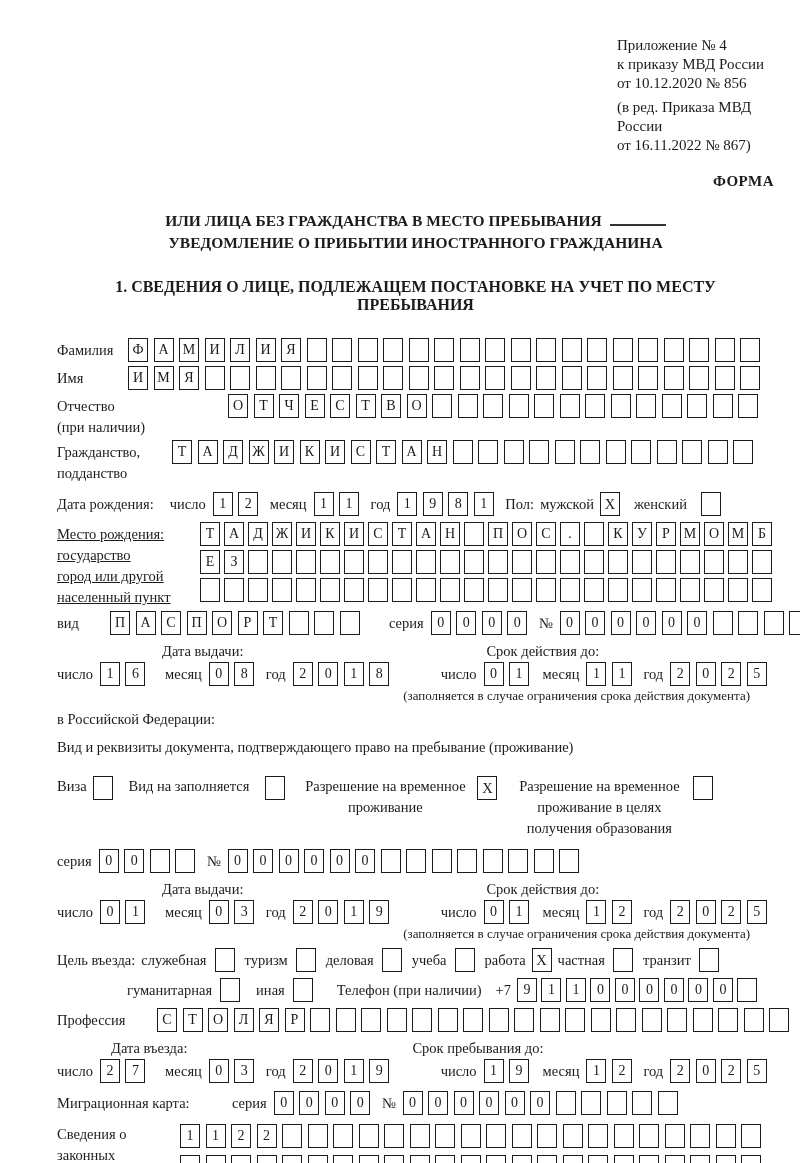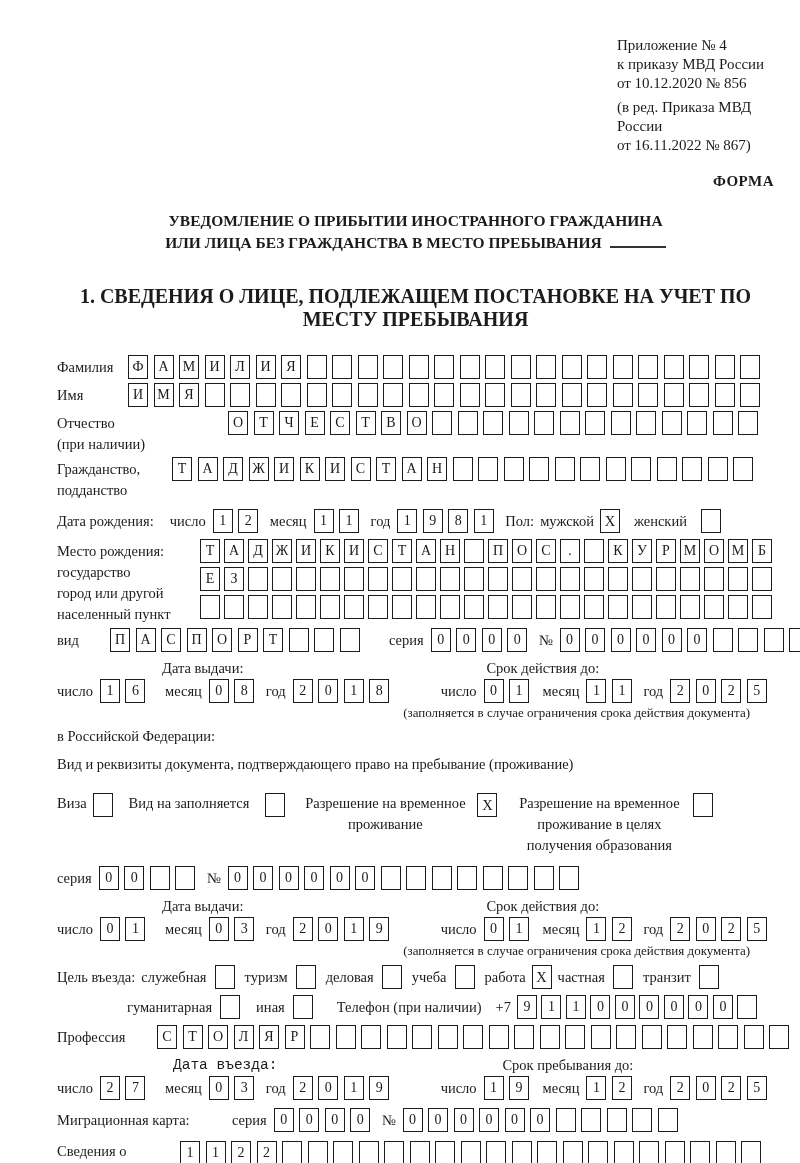--- a/index.html
+++ b/index.html
@@ -10,27 +10,27 @@
     padding:0;box-sizing:border-box;
   }
   .inner{padding:36px 26px 0 57px;}
   
   .appx{margin-left:560px;font-size:15px;line-height:19px;}
   .appx .gap{margin-top:5px;}
   .forma{text-align:right;font-weight:bold;font-size:15px;margin-top:18px;letter-spacing:.5px;}
   
   .title{text-align:center;font-weight:bold;font-size:15.5px;line-height:22px;margin-top:20px;}
   .blank-line{display:inline-block;width:56px;border-bottom:2px solid #333;margin-left:8px;vertical-align:baseline;}
-  .sec1{text-align:center;font-weight:bold;font-size:20px;margin-top:31px;}
+  .sec1{text-align:center;font-weight:bold;font-size:16px;margin-top:24px;}
   
   .row{display:flex;align-items:flex-start;}
   .row.vc{align-items:center;}
   .lbl{font-size:14.5px;line-height:21px;padding-top:2px;flex:none;}
   .lbl div{line-height:21px;}
-  .w71{width:71px;} .w171{width:171px;} .w115{width:115px;} .w143{width:143px;}
+  .w71{width:71px;} .w171{width:171px;} .w115{width:115px;} .w143{width:143px;text-decoration:underline;}
   .w53{width:53px;} .w100{width:100px;} .w123{width:123px;}
   
   .cells{display:flex;flex:none;}
   .cell{
     flex:none;width:20px;height:24px;box-sizing:border-box;
     border:1.7px solid #1c1c1c;margin-right:5.5px;
     display:flex;align-items:center;justify-content:center;
     font-size:14px;line-height:1;background:#fff;
   }
   .tight .cell{margin-right:4px;}
@@ -64,22 +64,22 @@
       <div>Приложение № 4</div>
       <div>к приказу МВД России</div>
       <div>от 10.12.2020 № 856</div>
       <div class="gap">(в ред. Приказа МВД России</div>
       <div>от 16.11.2022 № 867)</div>
     </div>
 
     <div class="forma">ФОРМА</div>
 
     <div class="title">
+      <div><span>ИЛИ ЛИЦА БЕЗ ГРАЖДАНСТВА В МЕСТО ПРЕБЫВАНИЯ</span><span class="blank-line"></span></div>
       <div>УВЕДОМЛЕНИЕ О ПРИБЫТИИ ИНОСТРАННОГО ГРАЖДАНИНА</div>
-      <div><span>ИЛИ ЛИЦА БЕЗ ГРАЖДАНСТВА В МЕСТО ПРЕБЫВАНИЯ</span><span class="blank-line"></span></div>
     </div>
 
     <div class="sec1">1. СВЕДЕНИЯ О ЛИЦЕ, ПОДЛЕЖАЩЕМ ПОСТАНОВКЕ НА УЧЕТ ПО МЕСТУ ПРЕБЫВАНИЯ</div>
 
     <div class="row mt24">
       <span class="lbl w71">Фамилия</span>
       <span class="cells">
           <span class="cell">Ф</span>
           <span class="cell">А</span>
           <span class="cell">М</span>
@@ -549,21 +549,21 @@
           <span class="cell"></span>
           <span class="cell"></span>
           <span class="cell"></span>
           <span class="cell"></span>
           <span class="cell"></span>
           <span class="cell"></span>
         </span>
     </div>
 
     <div class="row mt8">
-      <span class="dh" style="margin-left:116px;font-family:Liberation Mono, monospace;">Дата въезда:</span>
+      <span class="dh" style="margin-left:54px;">Дата въезда:</span>
       <span class="dh" style="margin-left:225px;">Срок пребывания до:</span>
     </div>
 
     <div class="row vc mt2">
       <span class="dlbl">число</span>
       <span class="cells">
           <span class="cell">2</span>
           <span class="cell">7</span>
         </span>
       <span class="dlbl ml14">месяц</span>

